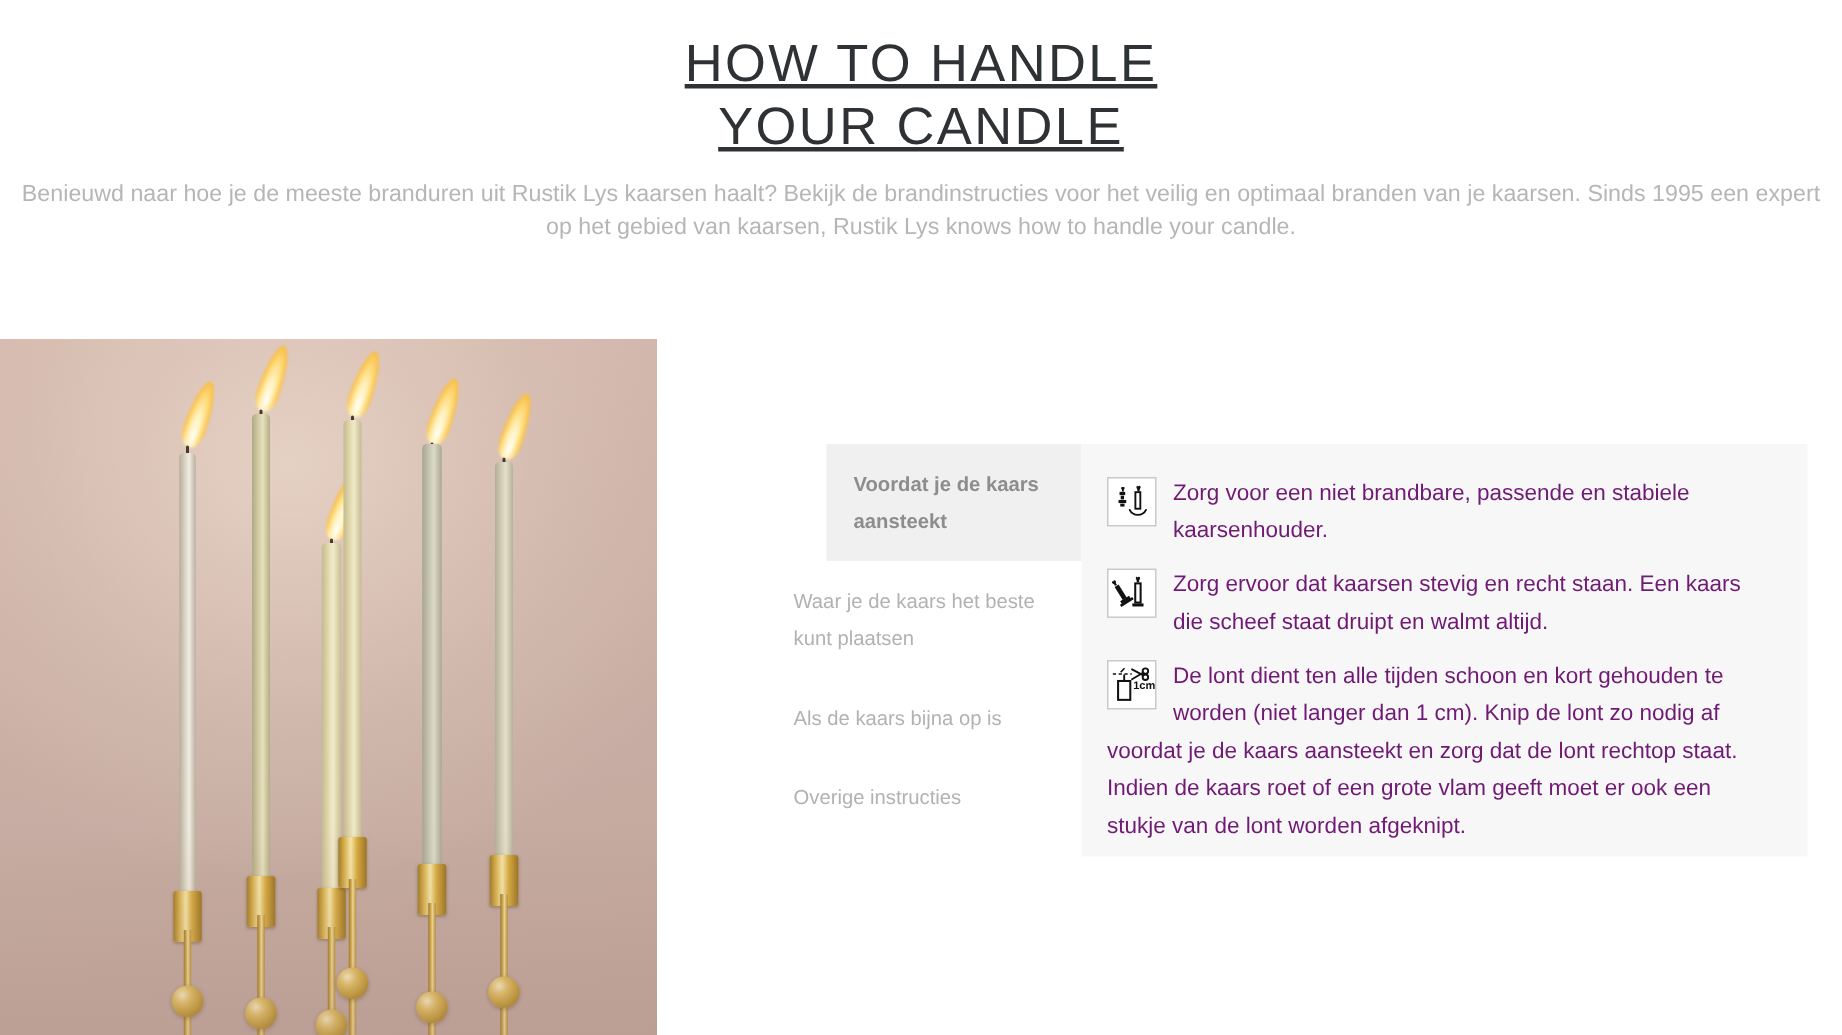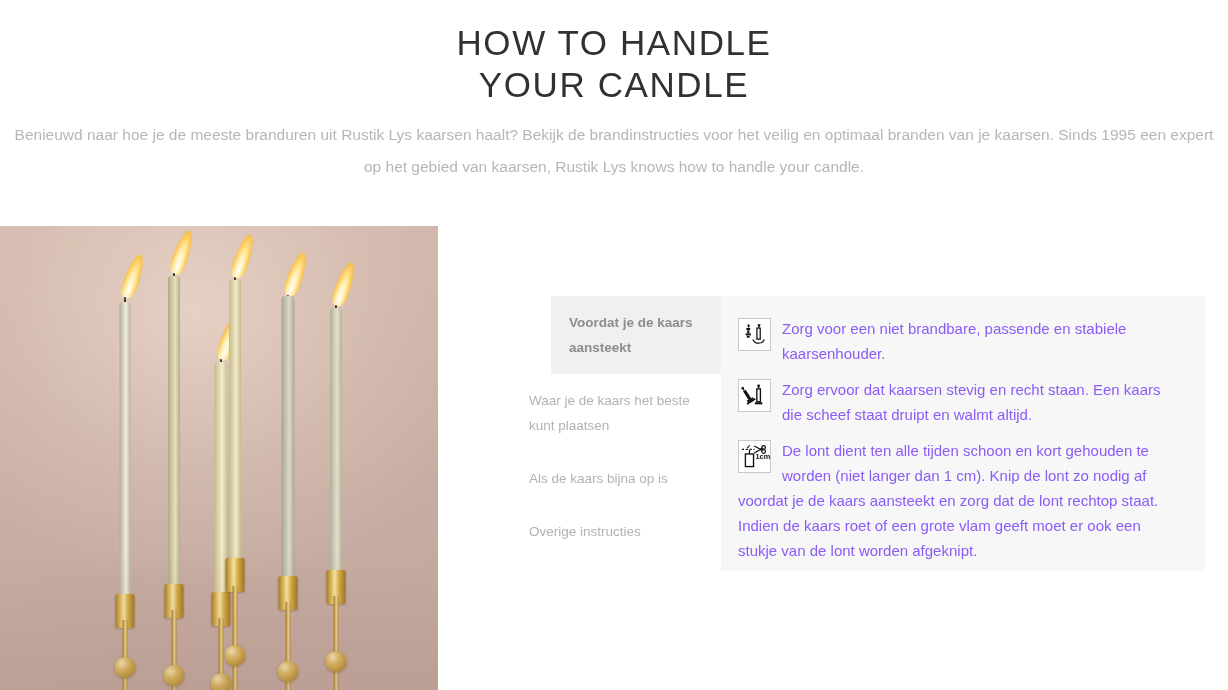--- a/index.html
+++ b/index.html
@@ -17,30 +17,31 @@
   
   .page-title {
     position: absolute;
     top: 22px; left: 0; width: 1228px;
     text-align: center;
     font-size: 35px;
     line-height: 42px;
     font-weight: 400;
     letter-spacing: 1.6px;
     color: #2f3234;
+    text-decoration: underline;
   }
   .page-title .line { display: block; }
 
   .intro {
     position: absolute;
     top: 119px; left: 6px;
     width: 1216px;
     text-align: center;
     font-size: 15.5px;
-    line-height: 32px;
+    line-height: 22px;
     color: #b6b6b6;
     font-weight: 400;
   }
 
   
   .photo {
     position: absolute;
     left: 0; top: 226px;
     width: 438px; height: 464px;
     overflow: hidden;
@@ -140,21 +141,21 @@
     left: 210px; top: 0;
     width: 484px; height: 275px;
     background: #f7f7f7;
     padding: 20px 24px 20px 17px;
   }
 
   .instruction {
     display: block;
     font-size: 15px;
     line-height: 25px;
-    color: #8b5cf6;
+    color: #701a75;
     margin-bottom: 11px;
   }
   .instruction:last-child { margin-bottom: 12px; }
 
   .ins-icon {
     float: left;
     width: 33px; height: 33px;
     margin: 2px 11px 2px 0;
     border: 1px solid #c9c9c9;
     background: #ffffff;

